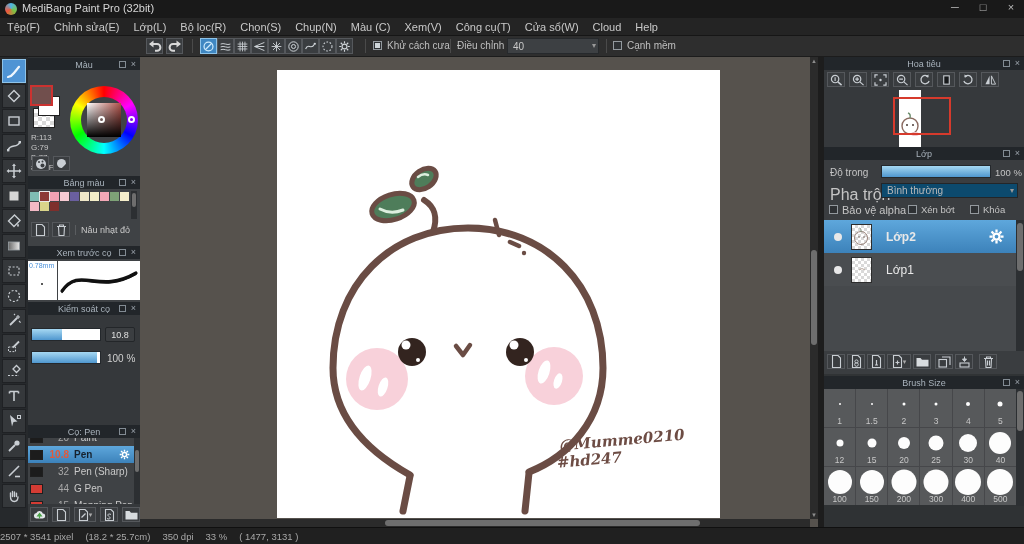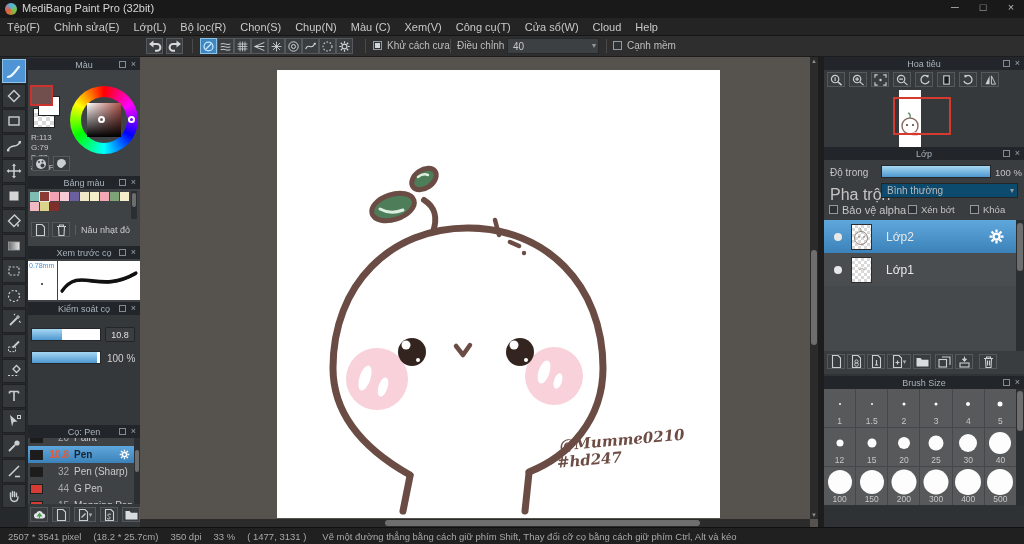--- a/index.html
+++ b/index.html
@@ -599,21 +599,21 @@
     <span class="abs" style="left:159px;top:44px;font-size:9.5px;color:#c5c5c5">Khóa</span>
     <div class="abs" style="left:0;top:60px;width:200px;height:131px;background:#46494c">
       <div class="lrow sel" style="top:0">
         <span class="eye"></span>
         <span class="lthumb checker6"><svg width="19" height="24" viewBox="0 0 19 24">
               <circle cx="9" cy="13" r="6.5" fill="none" stroke="#9a8379" stroke-width="1"></circle>
               <circle cx="7" cy="12" r="0.8" fill="#6a5a52"></circle>
               <circle cx="12" cy="12" r="0.8" fill="#6a5a52"></circle>
               <path d="M9 7 q1 -3 -1.5 -4" stroke="#7f957f" fill="none" stroke-width="1"></path>
             </svg></span>
-        <span class="lname" style="font-weight:normal">Lớp2</span>
+        <span class="lname" style="font-weight:bold">Lớp2</span>
         <svg class="abs" style="right:12px;top:9px" width="15" height="15" viewBox="0 0 16 16">
             <circle cx="8" cy="8" r="3.2" fill="none" stroke="#fff" stroke-width="2.4"></circle>
             <path d="M8 0.5 V3.5 M8 12.5 V15.5 M0.5 8 H3.5 M12.5 8 H15.5 M2.7 2.7 L4.9 4.9 M11.1 11.1 L13.3 13.3 M13.3 2.7 L11.1 4.9 M4.9 11.1 L2.7 13.3" stroke="#fff" stroke-width="2.4"></path>
           </svg>
       </div>
       <div class="lrow" style="top:33px">
         <span class="eye"></span>
         <span class="lthumb checker6"><svg width="19" height="24" viewBox="0 0 19 24">
               <path d="M7 12 q3 -3 6 0" stroke="#b8a89e" fill="none" stroke-width="1"></path>
             </svg></span>
@@ -752,19 +752,18 @@
           <span class="bsl">500</span>
         </div>
     </div>
     <div class="abs" style="left:192px;top:0;width:8px;height:117px;background:#2c2f32">
         <div class="thumbbar" style="left:1px;top:2px;width:6px;height:40px"></div>
       </div>
   </div>
 </div>
 
 <div class="statusbar">
-  <span style="margin-left:8px">2507 * 3541 pixel</span>
+  <span style="margin-left:0">2507 * 3541 pixel</span>
   <span>(18.2 * 25.7cm)</span>
   <span>350 dpi</span>
   <span>33 %</span>
   <span>( 1477, 3131 )</span>
-  <span style="margin-left:16px">Vẽ một đường thẳng bằng cách giữ phím Shift, Thay đổi cỡ cọ bằng cách giữ phím Ctrl, Alt và kéo</span>
 </div>
 
 </body></html>

